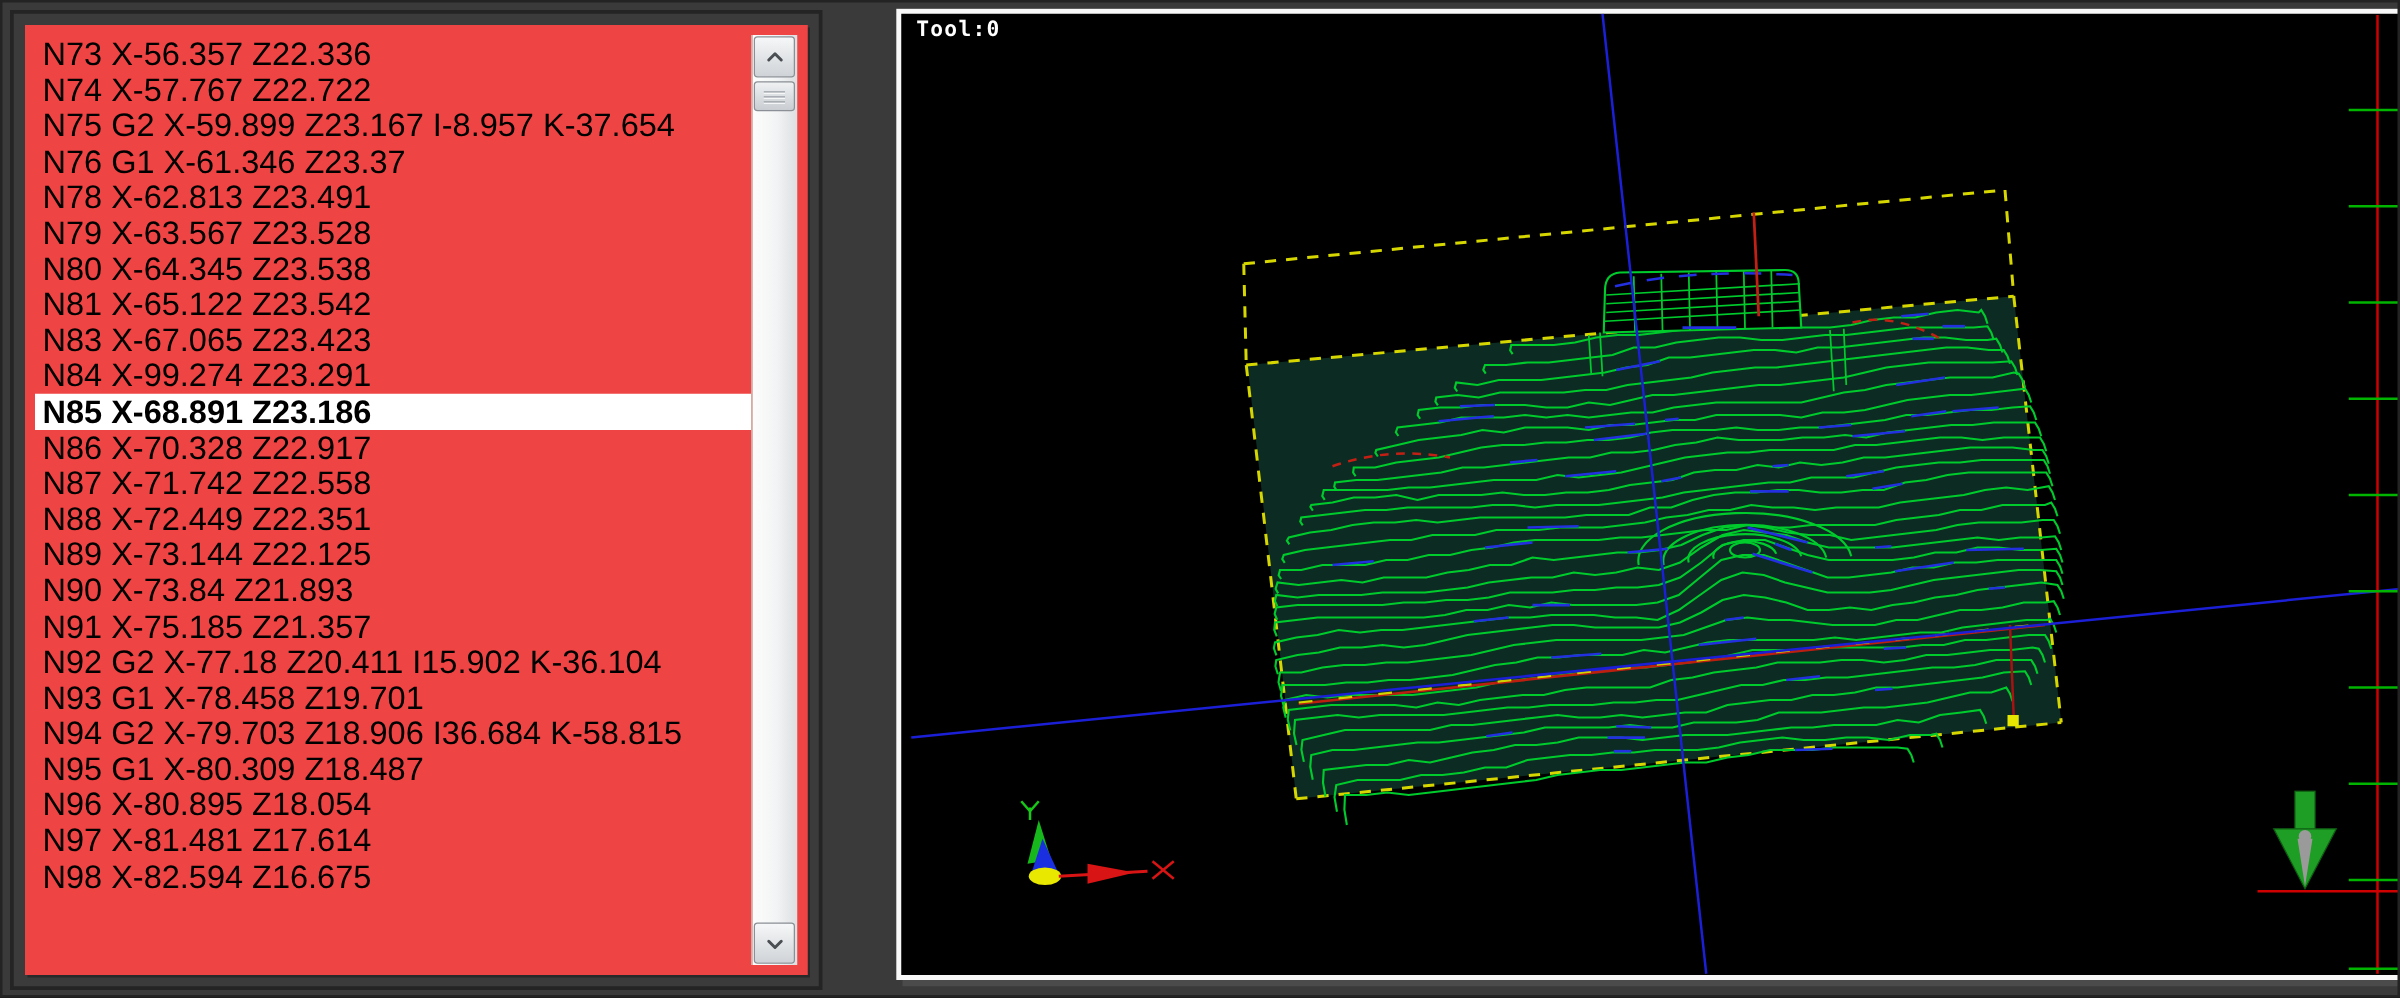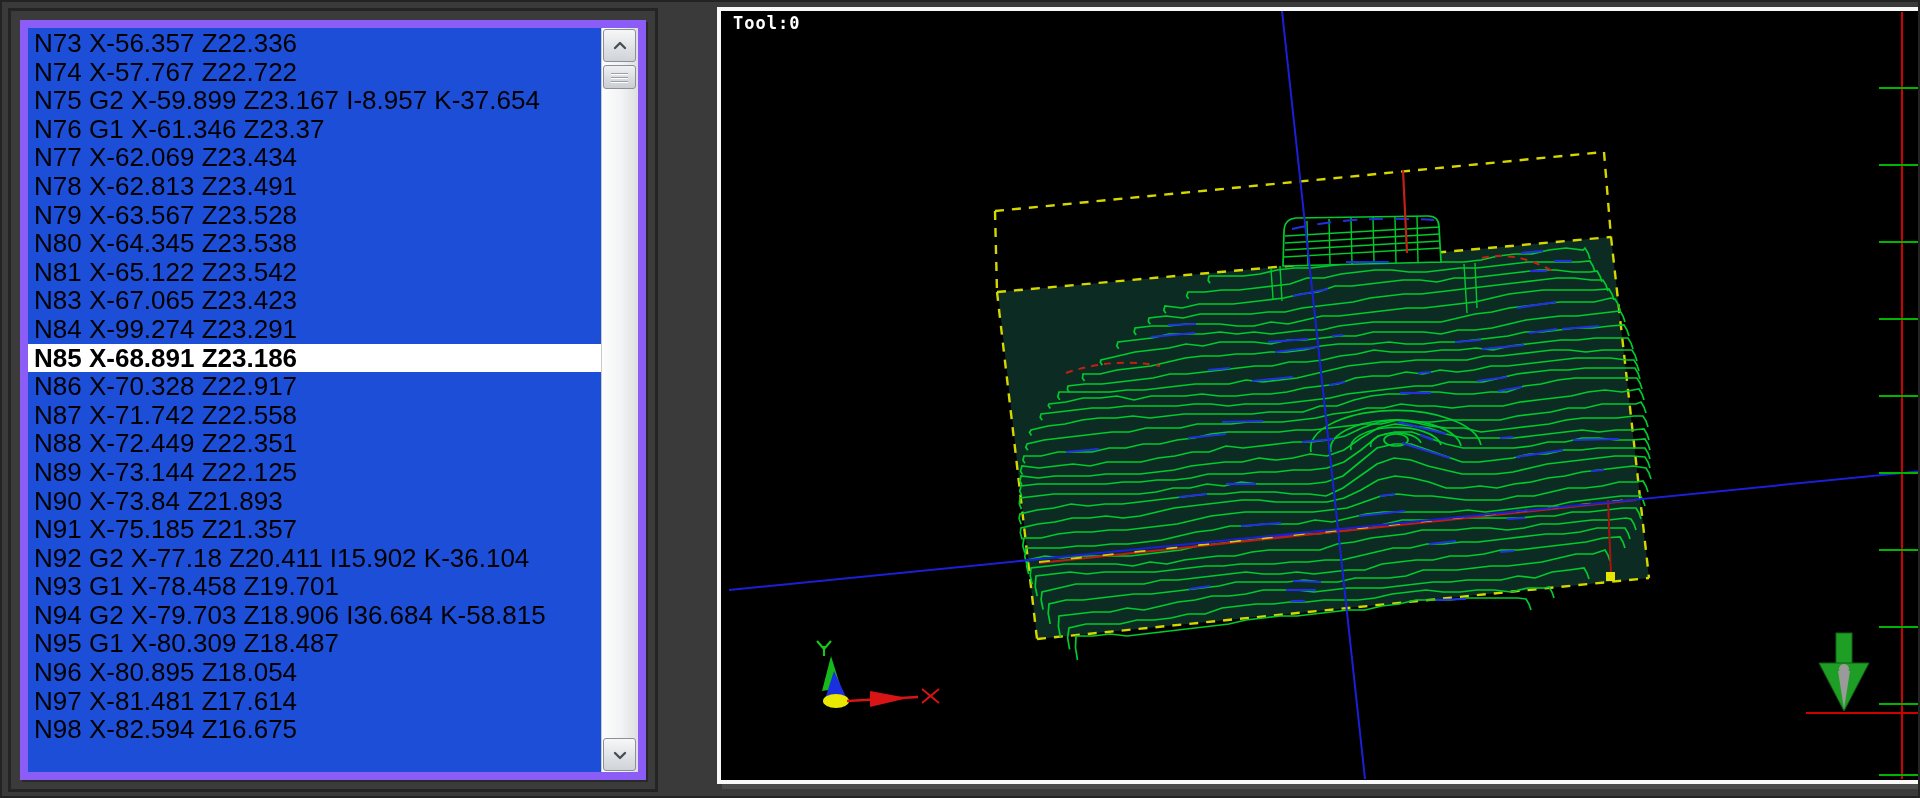--- a/index.html
+++ b/index.html
@@ -10,21 +10,21 @@
   }
   .page-frame{position:absolute;inset:0;border:2px solid #232323;pointer-events:none;}
 
   
   .code-panel{
     position:absolute;left:8px;top:8px;width:650px;height:784px;
     box-sizing:border-box;border:3px solid #242424;background:#3b3b3b;padding:9px;
   }
   .code-box{
     width:100%;height:100%;box-sizing:border-box;
-    border:8px solid #8b5cf6;background:#1d4ed8;display:flex;flex-direction:row;overflow:hidden;
+    border:8px solid #ef4444;background:#ef4444;display:flex;flex-direction:row;overflow:hidden;
     box-shadow:2px 2px 0 rgba(20,20,20,.45);
   }
   .code-list{
     flex:1 1 auto;overflow:hidden;padding:1px 0 0 0;
   }
   .code-line{
     height:28.6px;line-height:28.6px;font-size:26px;color:#000;
     padding-left:6px;white-space:nowrap;letter-spacing:0px;
   }
   .code-line.selected{background:#ffffff;font-weight:bold;}
@@ -62,21 +62,20 @@
 </head>
 <body>
 
 <div class="code-panel">
   <div class="code-box">
     <div class="code-list" id="code-list">
         <div class="code-line">N73 X-56.357 Z22.336</div>
         <div class="code-line">N74 X-57.767 Z22.722</div>
         <div class="code-line">N75 G2 X-59.899 Z23.167 I-8.957 K-37.654</div>
         <div class="code-line">N76 G1 X-61.346 Z23.37</div>
-        <div class="code-line">N77 X-62.069 Z23.434</div>
         <div class="code-line">N78 X-62.813 Z23.491</div>
         <div class="code-line">N79 X-63.567 Z23.528</div>
         <div class="code-line">N80 X-64.345 Z23.538</div>
         <div class="code-line">N81 X-65.122 Z23.542</div>
         <div class="code-line">N83 X-67.065 Z23.423</div>
         <div class="code-line">N84 X-99.274 Z23.291</div>
         <div class="code-line selected">N85 X-68.891 Z23.186</div>
         <div class="code-line">N86 X-70.328 Z22.917</div>
         <div class="code-line">N87 X-71.742 Z22.558</div>
         <div class="code-line">N88 X-72.449 Z22.351</div>

